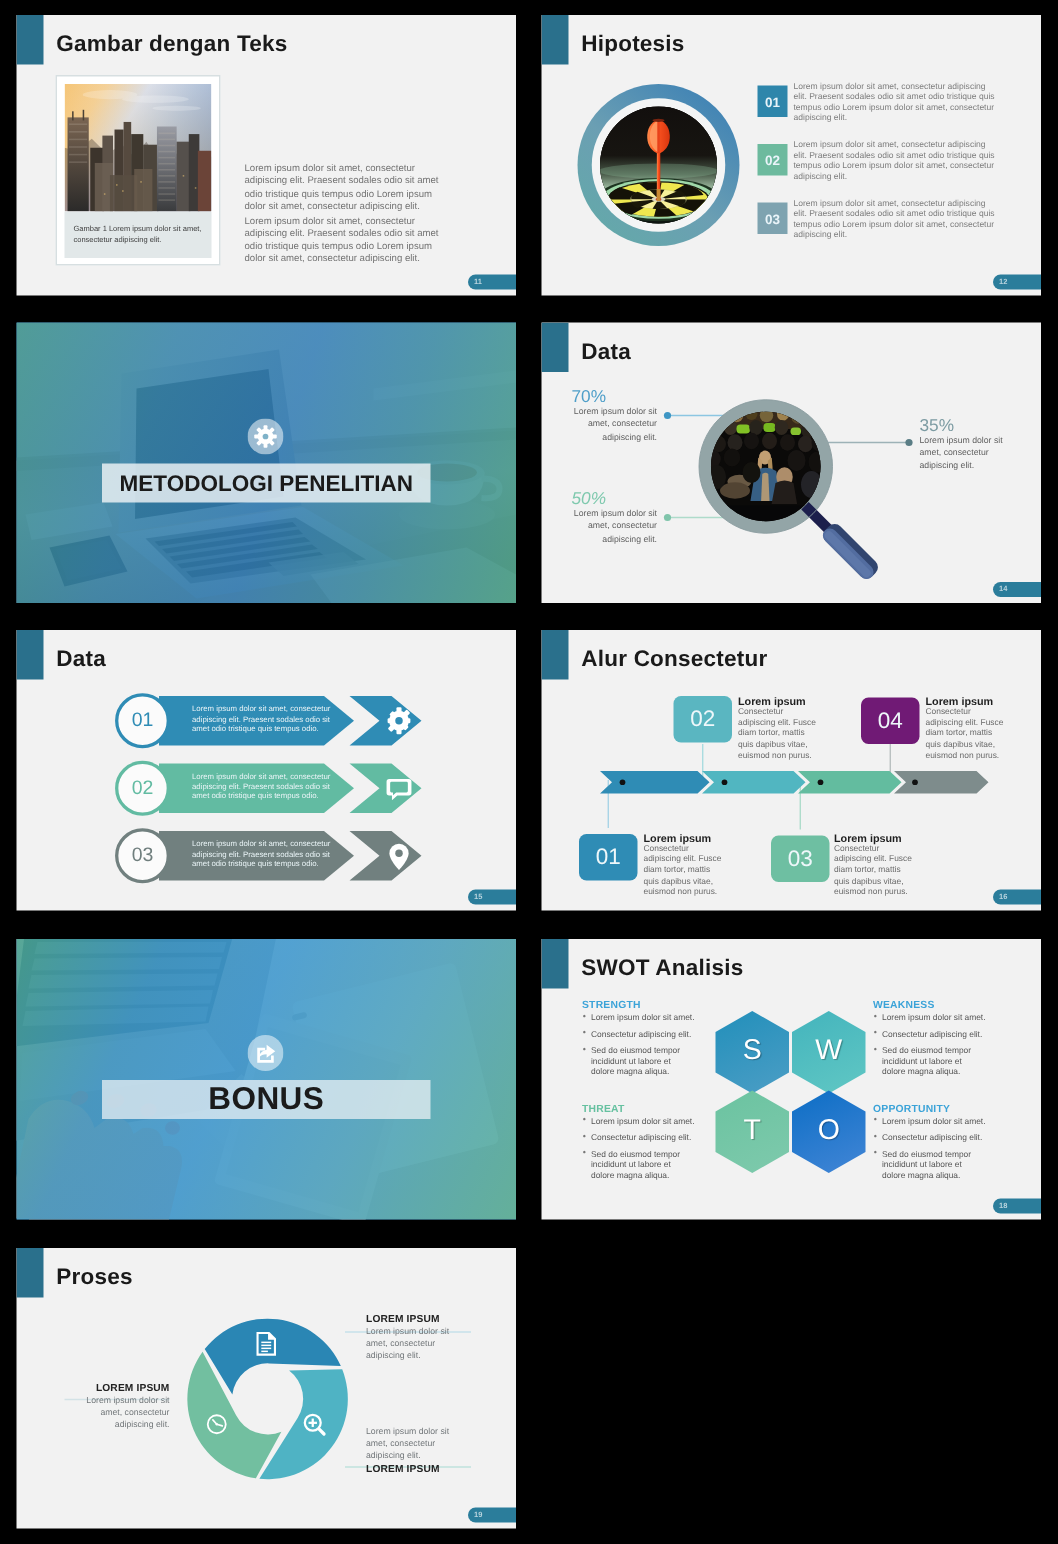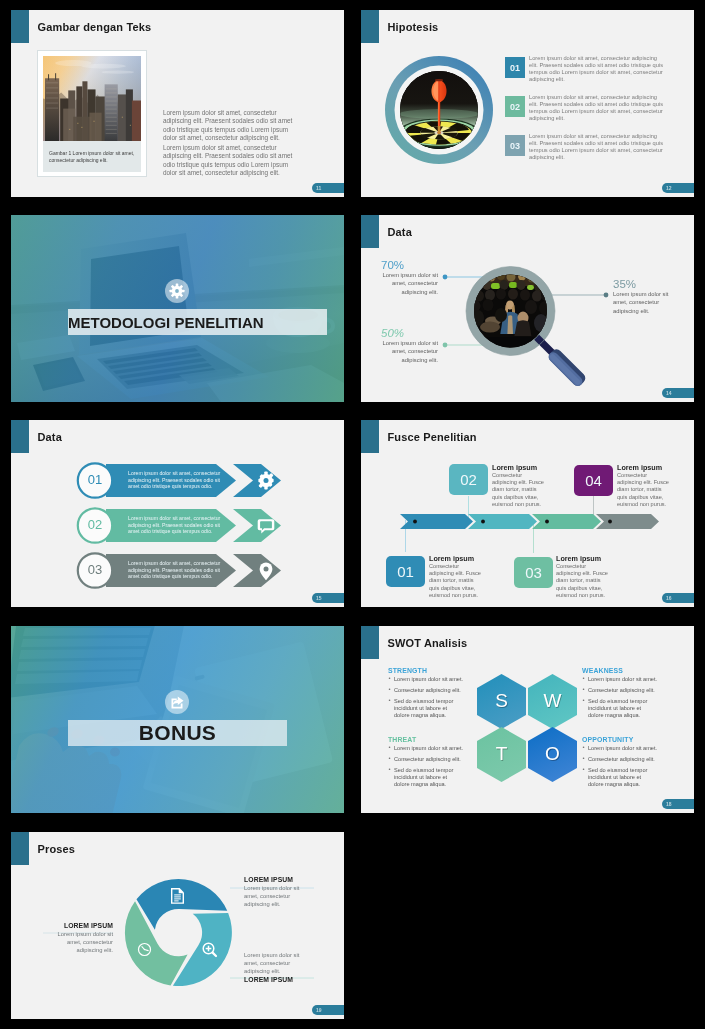--- a/index.html
+++ b/index.html
@@ -4,21 +4,21 @@
 <title>Slides</title>
 <style>
   html,body{margin:0;padding:0;background:#000;width:705px;height:1029px;overflow:hidden;}
   *{box-sizing:border-box;}
   body{font-family:"Liberation Sans",sans-serif;}
   .grid{position:relative;width:705px;height:1029px;}
   .slide{position:absolute;width:333px;height:187px;background:#f2f2f2;overflow:hidden;}
   .c0{left:11px;} .c1{left:361px;}
   .r0{top:10px;} .r1{top:215px;} .r2{top:420px;} .r3{top:626px;} .r4{top:832px;}
   .accent{position:absolute;left:0;top:0;width:18px;height:33px;background:#2a708c;}
-  .title{position:absolute;left:26.5px;top:11px;font-size:11px;font-weight:bold;color:#1a1a1a;letter-spacing:0.15px;}
+  .title{position:absolute;left:26.5px;top:11px;font-size:15px;font-weight:bold;color:#1a1a1a;letter-spacing:0.15px;}
   .pagenum{position:absolute;right:0;bottom:4px;width:32px;height:10px;background:#2b7d9b;border-radius:5px 0 0 5px;color:#b9d4de;font-size:5px;display:flex;align-items:center;padding-left:4px;font-weight:bold;}
   
   .s1-frame{position:absolute;left:26px;top:40px;width:110px;height:127px;background:#fff;border:1px solid #d7dfe1;padding:5px;}
   .s1-photo{width:98px;height:85px;overflow:hidden;line-height:0;}
   .s1-photo svg{width:98px;height:85px;display:block;}
   .s1-capbox{width:98px;height:31px;background:#e2e8e9;padding:9px 6px 0 6px;}
   .s1-cap{font-size:5px;line-height:1.45;color:#3d3d3d;}
   .s1-text{position:absolute;left:152px;top:99px;width:133px;color:#737373;font-size:6.4px;line-height:8.25px;}
   .s1-text p{margin:0 0 2px 0;}
   
@@ -93,21 +93,21 @@
   .s4-svg{position:absolute;left:0;top:0;}
   .s4-stat{position:absolute;}
   .s4-val{font-size:11.5px;color:#4f9fc9;text-align:left;line-height:12px;}
   .s4-val.g{color:#7fc9ae;font-style:italic;}
   .s4-val.k{color:#7c9ba2;text-align:left;}
   .s4-txt{font-size:5.8px;line-height:8.4px;color:#5e5e5e;text-align:right;}
   .s4-txt.l{text-align:left;}
   .s4-a{left:20px;top:44px;width:57px;}
   .s4-b{left:20px;top:112px;width:57px;}
   .s4-c{left:252px;top:63px;width:62px;}
-  .s3-bar{position:absolute;left:57px;top:94px;width:259px;height:26px;background:rgba(238,243,245,0.82);display:flex;align-items:center;font-size:15px;font-weight:bold;color:#1b1b1b;letter-spacing:0px;}
+  .s3-bar{position:absolute;left:57px;top:94px;width:219px;height:26px;background:rgba(238,243,245,0.82);display:flex;align-items:center;justify-content:center;font-size:15px;font-weight:bold;color:#1b1b1b;letter-spacing:0px;}
 </style>
 </head>
 <body>
 
 <div class="grid">
 
   <div class="slide c0 r0">
     <div class="accent"></div>
     <div class="title">Gambar dengan Teks</div>
     <div class="s1-frame">
@@ -519,21 +519,21 @@
     <div class="s5-num n2">02</div>
     <div class="s5-num n3">03</div>
     <div class="s5-txt t1">Lorem ipsum dolor sit amet, consectetur adipiscing elit. Praesent sodales odio sit amet odio tristique quis tempus odio.</div>
     <div class="s5-txt t2">Lorem ipsum dolor sit amet, consectetur adipiscing elit. Praesent sodales odio sit amet odio tristique quis tempus odio.</div>
     <div class="s5-txt t3">Lorem ipsum dolor sit amet, consectetur adipiscing elit. Praesent sodales odio sit amet odio tristique quis tempus odio.</div>
     <div class="pagenum">15</div>
   </div>
 
   <div class="slide c1 r2">
     <div class="accent"></div>
-    <div class="title">Fusce Penelitian</div>
+    <div class="title">Alur Consectetur</div>
     <svg class="s6-svg" width="333" height="187" viewBox="0 0 333 187">
       <line x1="44.5" y1="100" x2="44.5" y2="132" stroke="#9ccfe4" stroke-width="0.8"></line>
       <line x1="107.5" y1="76" x2="107.5" y2="101" stroke="#9ed9dd" stroke-width="0.8"></line>
       <line x1="172.5" y1="100" x2="172.5" y2="133" stroke="#a3d9c5" stroke-width="0.8"></line>
       <line x1="232.5" y1="76" x2="232.5" y2="101" stroke="#b0b9b9" stroke-width="0.8"></line>
       <path d="M39 299 Z"></path>
       <g>
         <path d="M39 299 Z"></path>
         <path d="M39 94 L104 94 L112 101.5 L104 109 L39 109 L47 101.5 Z" fill="#2f8cb5"></path>
         <path d="M107 94 L168 94 L176 101.5 L168 109 L107 109 L115 101.5 Z" fill="#51b6c1"></path>

